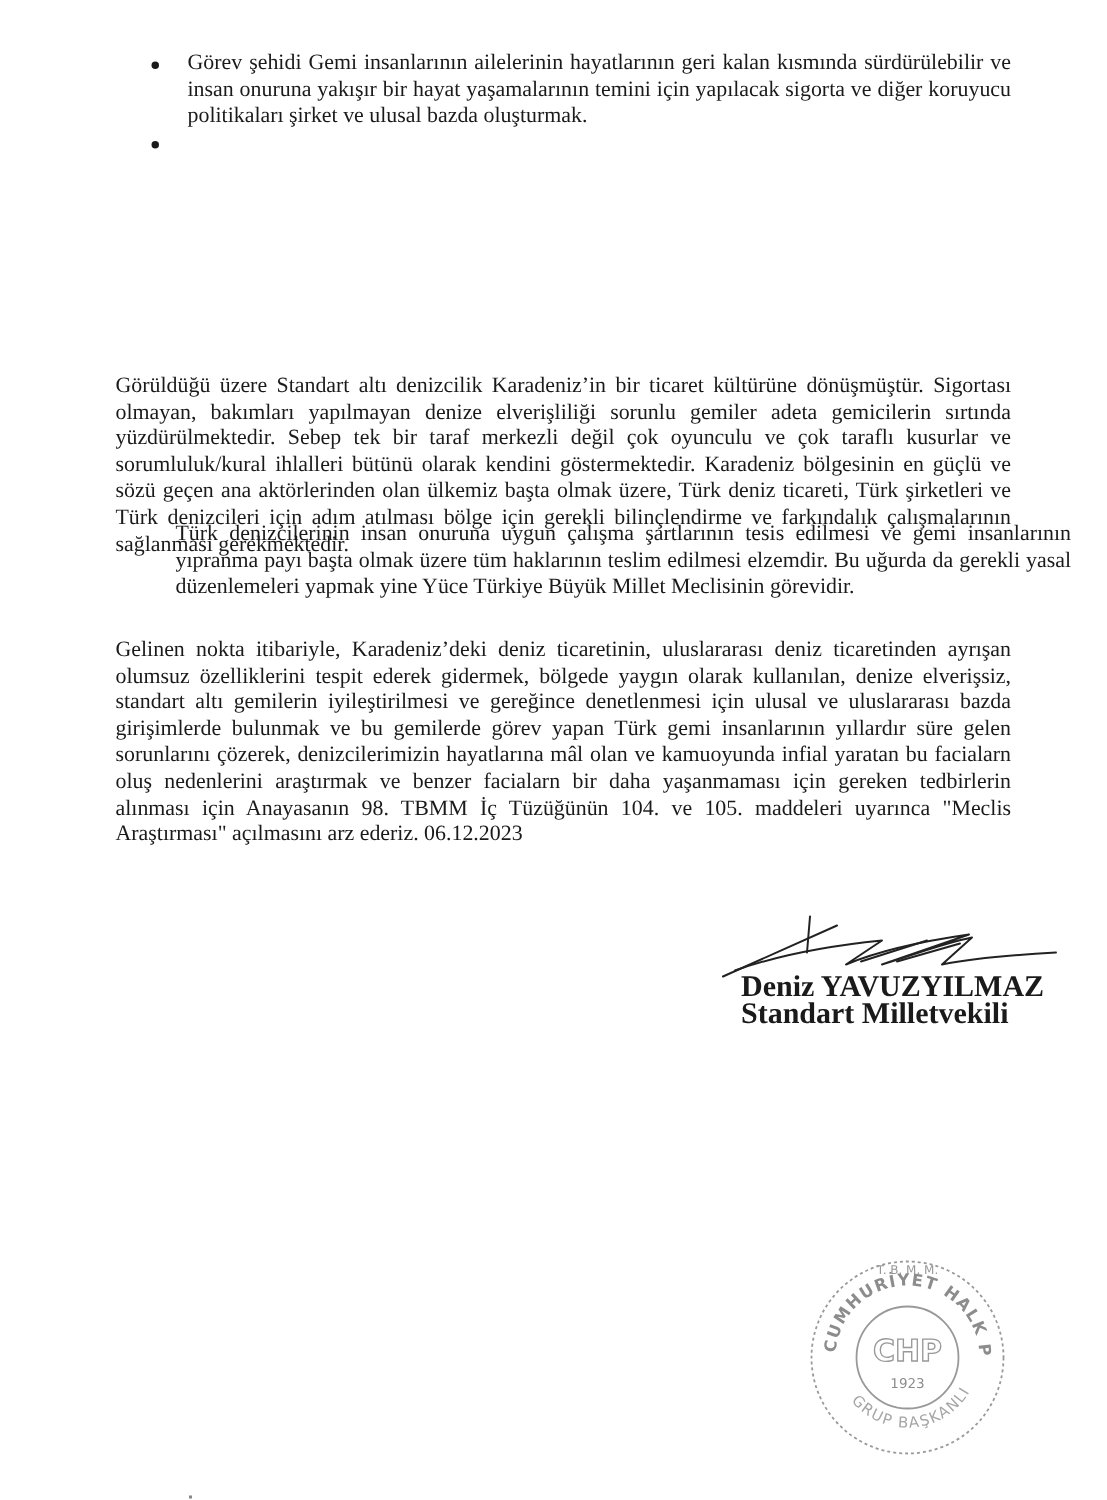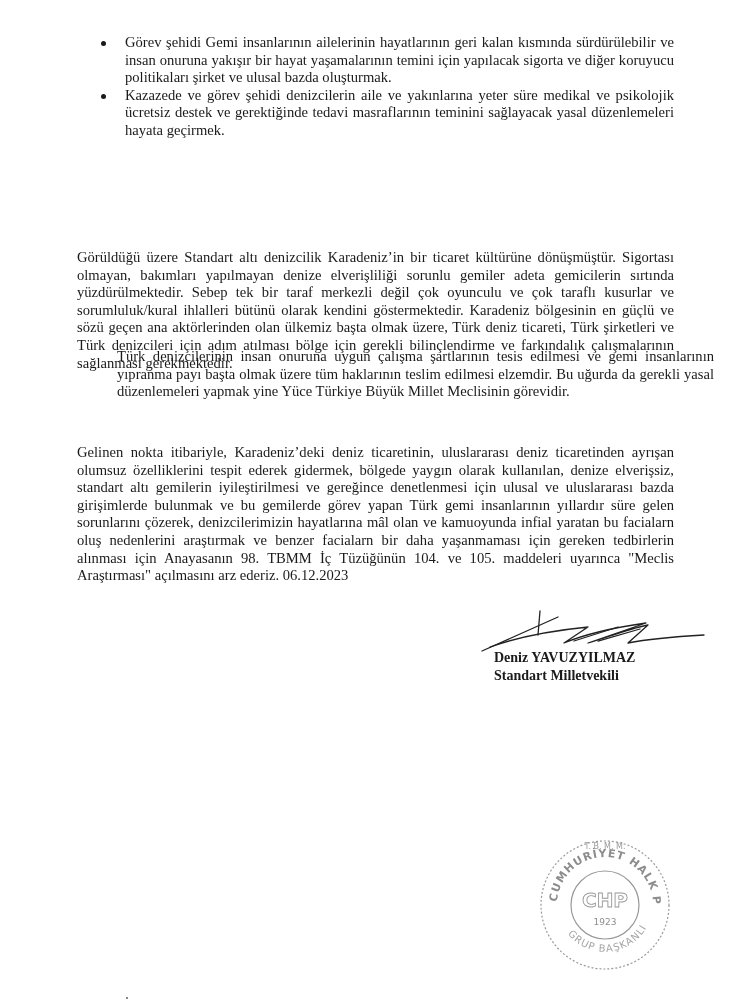--- a/index.html
+++ b/index.html
@@ -20,43 +20,42 @@
   .bullets li .dot {
     position: absolute; left: 24px; top: 7px; width: 5px; height: 5px;
     border-radius: 50%; background: #1a1a1a;
   }
   .para {
     position: absolute; left: 77px; width: 597px;
     font-size: 14.6px; line-height: 17.6px; text-align: justify; margin: 0;
   }
   #p1 { top: 215px; margin-top: 34px; }
   #p2 { top: 348px; margin-left: 40px; }
-  #p3 { top: 444px; font-family: Liberation Serif, serif; }
+  #p3 { top: 425px; font-family: Liberation Serif, serif; }
   .signature-svg { position: absolute; left: 478px; top: 607px; }
   .sig-block {
     position: absolute; left: 494px; top: 649px; font-weight: bold;
-    font-size: 14px; line-height: 18px;
+    font-size: 20px; line-height: 18px;
   }
   .sig-block div { white-space: nowrap; }
   .stamp-svg { position: absolute; left: 535px; top: 835px; opacity: 0.75; }
   .scan-speck { position: absolute; left: 126px; top: 997px; width: 2px; height: 2px; background: #888; }
 </style>
 </head>
 <body>
 
 <div class="page">
 
   <ul class="bullets">
     <li>
       <span class="dot"></span>
       <span>Görev şehidi Gemi insanlarının ailelerinin hayatlarının geri kalan kısmında sürdürülebilir ve insan onuruna yakışır bir hayat yaşamalarının temini için yapılacak sigorta ve diğer koruyucu politikaları şirket ve ulusal bazda oluşturmak.</span>
     </li>
     <li>
       <span class="dot"></span>
-      <span>Kazazede ve görev şehidi denizcilerin aile ve yakınlarına yeter süre medikal ve psikolojik ücretsiz destek ve gerektiğinde tedavi masraflarının teminini sağlayacak yasal düzenlemeleri hayata geçirmek.</span>
     </li>
   </ul>
 
   <p class="para" id="p1">Görüldüğü üzere Standart altı denizcilik Karadeniz’in bir ticaret kültürüne dönüşmüştür. Sigortası olmayan, bakımları yapılmayan denize elverişliliği sorunlu gemiler adeta gemicilerin sırtında yüzdürülmektedir. Sebep tek bir taraf merkezli değil çok oyunculu ve çok taraflı kusurlar ve sorumluluk/kural ihlalleri bütünü olarak kendini göstermektedir. Karadeniz bölgesinin en güçlü ve sözü geçen ana aktörlerinden olan ülkemiz başta olmak üzere, Türk deniz ticareti, Türk şirketleri ve Türk denizcileri için adım atılması bölge için gerekli bilinçlendirme ve farkındalık çalışmalarının sağlanması gerekmektedir.</p>
   <p class="para" id="p2">Türk denizcilerinin insan onuruna uygun çalışma şartlarının tesis edilmesi ve gemi insanlarının yıpranma payı başta olmak üzere tüm haklarının teslim edilmesi elzemdir. Bu uğurda da gerekli yasal düzenlemeleri yapmak yine Yüce Türkiye Büyük Millet Meclisinin görevidir.</p>
   <p class="para" id="p3">Gelinen nokta itibariyle, Karadeniz’deki deniz ticaretinin, uluslararası deniz ticaretinden ayrışan olumsuz özelliklerini tespit ederek gidermek, bölgede yaygın olarak kullanılan, denize elverişsiz, standart altı gemilerin iyileştirilmesi ve gereğince denetlenmesi için ulusal ve uluslararası bazda girişimlerde bulunmak ve bu gemilerde görev yapan Türk gemi insanlarının yıllardır süre gelen sorunlarını çözerek, denizcilerimizin hayatlarına mâl olan ve kamuoyunda infial yaratan bu facialarn oluş nedenlerini araştırmak ve benzer facialarn bir daha yaşanmaması için gereken tedbirlerin alınması için Anayasanın 98. TBMM İç Tüzüğünün 104. ve 105. maddeleri uyarınca "Meclis Araştırması" açılmasını arz ederiz. 06.12.2023</p>
 
   <svg class="signature-svg" width="230" height="48" viewBox="0 0 230 48">
     <g fill="none" stroke="#222" stroke-width="1.3" stroke-linecap="round" stroke-linejoin="round">
       <path d="M4 44 L80 10"></path>

